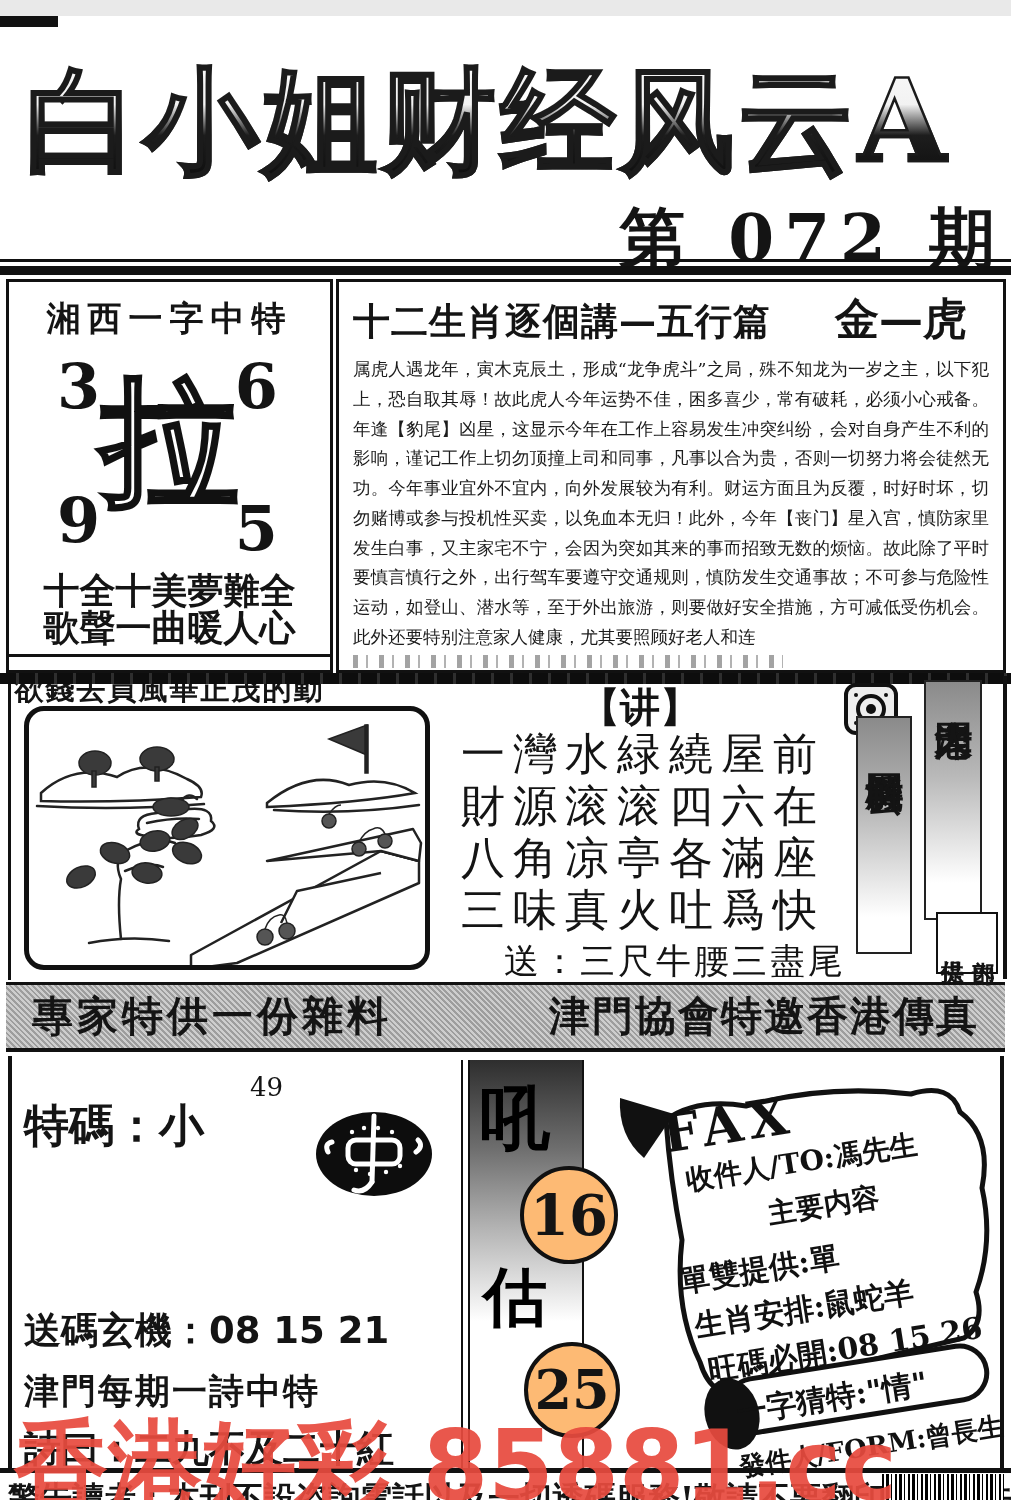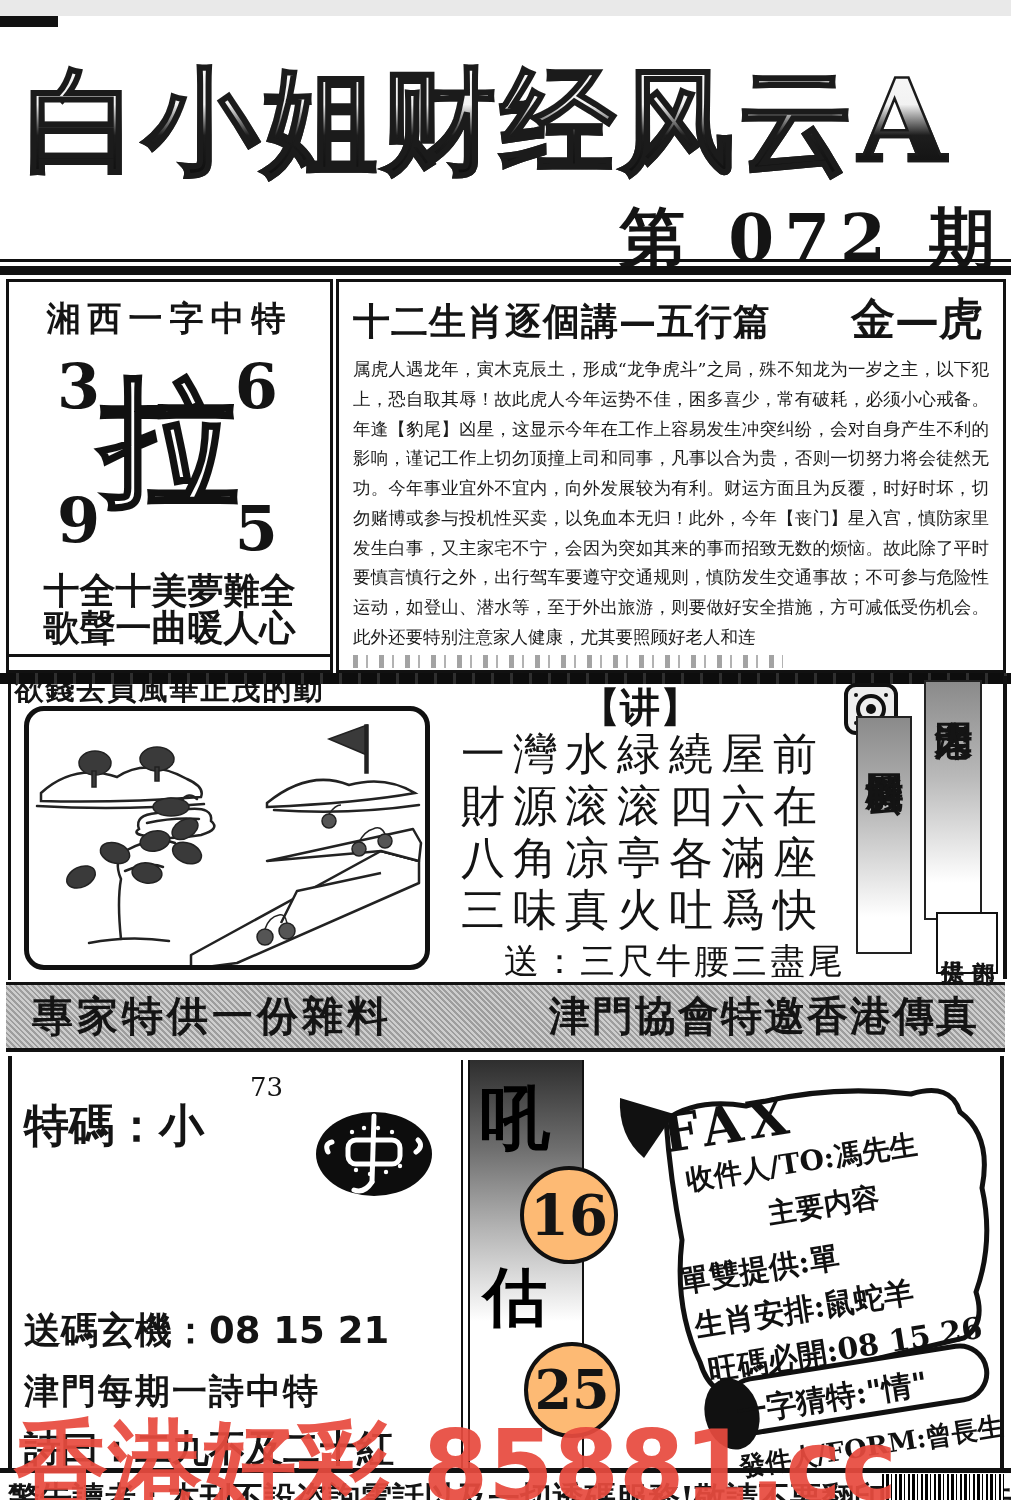--- a/index.html
+++ b/index.html
@@ -33,21 +33,21 @@
   @supports (-webkit-text-stroke: 2px #000){
     .outline-char{color:#fff;-webkit-text-stroke:3px #111;}
   }
   .xiangxi-poem{text-align:center;font-size:36px;font-weight:bold;line-height:37px;
                 font-family:"DejaVu Serif",serif;}
   .xiangxi-hint{border-top:3px solid #111;margin-top:8px;padding-top:13px;text-align:center;
                 font-size:29px;font-weight:bold;letter-spacing:2px;font-family:"DejaVu Serif",serif;}
 
   
   .zodiac{left:336px;top:263px;width:670px;height:394px;border:3px solid #111;box-sizing:border-box;}
-  .zodiac-head{display:flex;align-items:baseline;padding:8px 14px 0 14px;}
+  .zodiac-head{display:flex;align-items:baseline;padding:8px 30px 0 14px;}
   .zodiac-title{font-size:37px;font-weight:bold;letter-spacing:1px;font-family:"DejaVu Serif",serif;}
   .zodiac-tag{margin-left:auto;margin-right:6px;font-size:44px;font-weight:900;
               font-family:"DejaVu Serif",serif;}
   .zodiac-body{padding:6px 14px 0 14px;font-size:17.5px;line-height:1.7;text-align:justify;
                color:#1c1c1c;font-family:"DejaVu Serif",serif;}
   .smudge{margin:2px 0 0 14px;width:430px;height:13px;opacity:.45;
           background:repeating-linear-gradient(90deg,#333 0 5px,transparent 5px 13px,#555 13px 15px,transparent 15px 26px);}
 
   
   .jagged{left:0;top:657px;width:1011px;height:11px;
@@ -254,21 +254,21 @@
   </div>
 
   <div class="abs strip">
     <span class="strip-left">專家特供一份雜料</span>
     <span class="strip-right">津門協會特邀香港傳真</span>
   </div>
 
   <div class="abs bot-left-border"></div>
   <div class="abs bot-right-border"></div>
 
-  <div class="abs pageno">73</div>
+  <div class="abs pageno">49</div>
 
   <div class="abs inforow r1"><span>特碼：</span><span>小</span></div>
   <div class="abs inforow r4"><span>送碼玄機：</span><span style="font-family:'DejaVu Sans',sans-serif;">08 15 21</span></div>
   <div class="abs inforow r5">津門每期一詩中特</div>
   <div class="abs inforow r6"><span>詩曰：</span><span>二九不及二十紅</span></div>
 
   <div class="abs oval-logo">
     <svg width="124" height="96" viewBox="0 0 124 96">
       <ellipse cx="62" cy="46" rx="58" ry="42" fill="#0d0d0d"></ellipse>
       <g stroke="#fff" stroke-width="5" fill="none" stroke-linecap="round">

